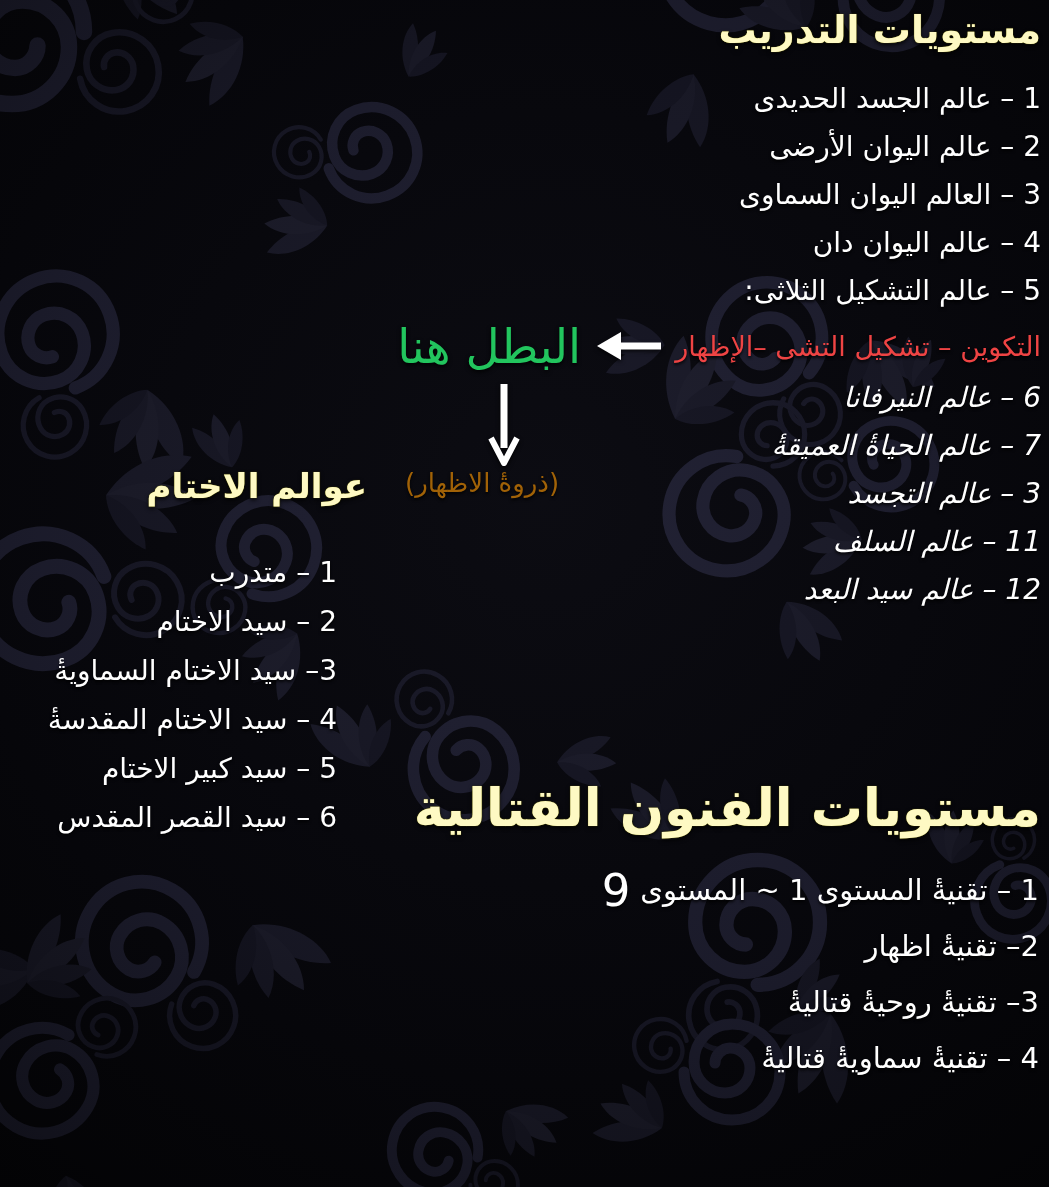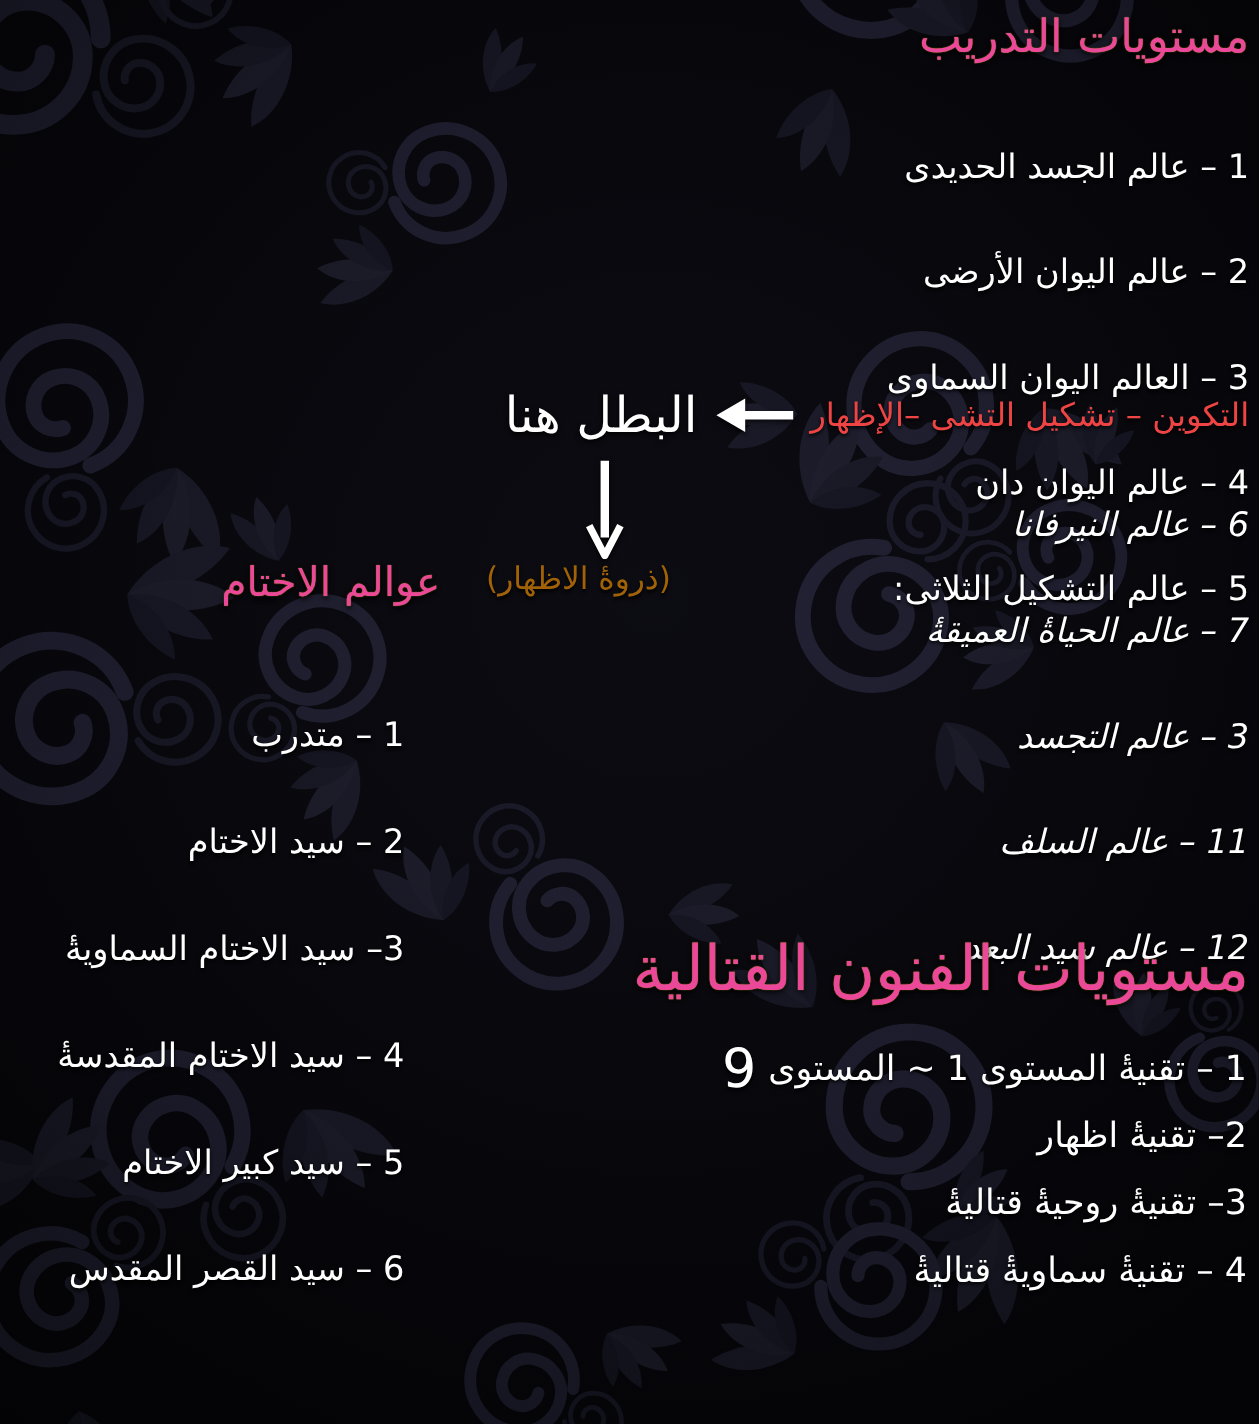--- a/index.html
+++ b/index.html
@@ -7,46 +7,46 @@
     position:relative;width:1049px;height:1187px;overflow:hidden;
     background:#07070b;font-family:"DejaVu Sans",sans-serif;
   }
   .bg{position:absolute;left:0;top:0;}
   .vignette{
     position:absolute;inset:0;pointer-events:none;
     background:radial-gradient(circle at 52% 42%, rgba(32,32,48,0.20) 0%, rgba(6,6,12,0.28) 58%, rgba(0,0,0,0.55) 100%);
   }
   .content{position:absolute;inset:0;}
   .heading{
-    position:absolute;margin:0;color:#ec4899;font-weight:normal;white-space:nowrap;
+    position:absolute;margin:0;color:#fef9c3;font-weight:bold;white-space:nowrap;
     direction:rtl;letter-spacing:1px;
     text-shadow:0 0 1px #8a8400, 0 2px 4px rgba(0,0,0,0.9);
   }
   .training-title{top:8px;right:8px;font-size:38px;}
   .seals-title{top:466px;right:682px;font-size:34px;}
   .combat-title{top:778px;right:8px;font-size:52px;}
   .list{position:absolute;direction:rtl;}
   .row{
     white-space:nowrap;color:#ffffff;text-align:right;font-size:28px;
-    height:48px;line-height:48px;text-shadow:0 2px 3px rgba(0,0,0,0.85);margin-top:40px;
+    height:48px;line-height:48px;text-shadow:0 2px 3px rgba(0,0,0,0.85);
   }
   .training-list-a{top:75px;right:8px;}
   .training-list-b{top:374px;right:8px;font-style:italic;}
   .seals-list{top:548px;right:712px;}
   .seals-list .row{height:49px;line-height:49px;}
   .annotation{
     position:absolute;top:318px;right:8px;height:56px;
     display:flex;direction:rtl;align-items:center;gap:12px;
   }
   .stages{
     color:#ef4444;font-size:27px;white-space:nowrap;
     text-shadow:0 2px 3px rgba(0,0,0,0.85);
   }
   .hero{
-    color:#ffffff;font-size:41px;white-space:nowrap;
+    color:#22c55e;font-size:47px;white-space:nowrap;
     text-shadow:0 2px 4px rgba(0,0,0,0.9);
   }
   .arrow-left{flex:0 0 auto;filter:drop-shadow(0 2px 2px rgba(0,0,0,0.8));}
   .arrow-down{position:absolute;left:486px;top:382px;filter:drop-shadow(0 2px 2px rgba(0,0,0,0.8));}
   .peak{
     position:absolute;left:405px;top:468px;width:180px;text-align:left;
     color:#a16207;font-size:26px;direction:rtl;white-space:nowrap;
     text-shadow:0 2px 3px rgba(0,0,0,0.85);
   }
   .combat-list{top:862px;right:10px;}

